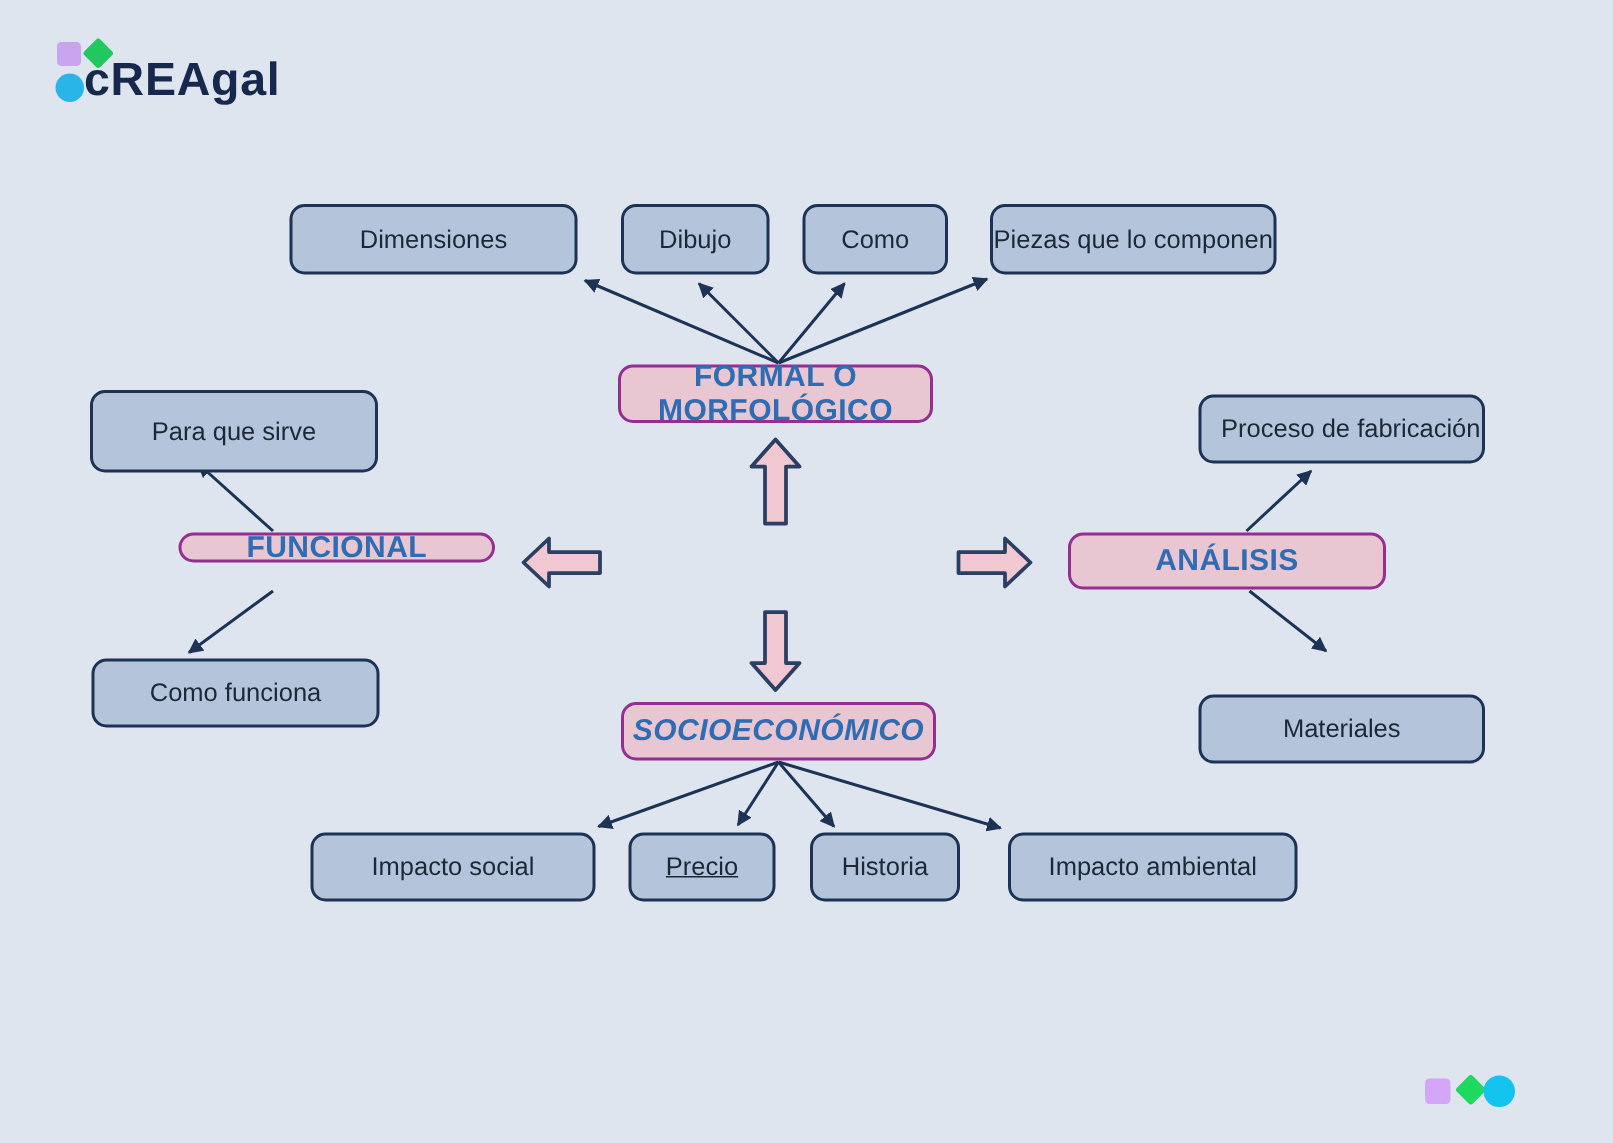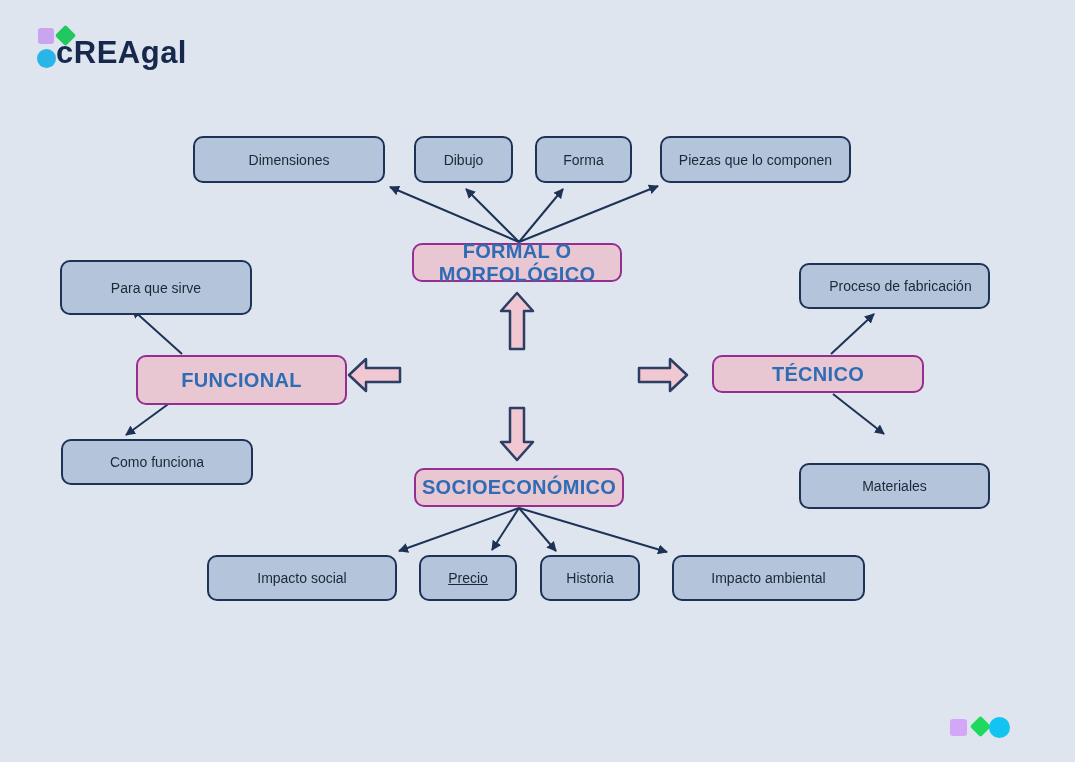--- a/index.html
+++ b/index.html
@@ -24,21 +24,21 @@
     font-size:31px;font-weight:700;color:#16294d;letter-spacing:0.5px;
   }
   
   .node{
     position:absolute;box-sizing:border-box;
     display:flex;align-items:center;justify-content:center;
     text-align:center;
   }
   .leaf{
     background:#b4c4da;border:2px solid #1d3356;border-radius:10px;
-    color:#1c2836;font-size:14px;
+    color:#1c2836;font-size:17px;
   }
   .category{
     background:#e8c7d3;border:2px solid #942e90;border-radius:10px;
     color:#2e6cb4;font-size:20px;font-weight:700;letter-spacing:0.3px;
   }
   .center-node{
     background:#b4c4da;border:2.5px solid #1d3356;border-radius:13px;
     color:#3b70ba;font-size:17.5px;font-weight:700;letter-spacing:0.3px;
   }
   
@@ -52,23 +52,23 @@
   
   .n-proceso{left:799px;top:263px;width:191px;height:46px;padding-left:12px;}
   .n-materiales{left:799px;top:439px;width:191px;height:46px;margin-top:24px;}
   
   .n-impactosocial{left:207px;top:555px;width:190px;height:46px;}
   .n-precio{left:419px;top:555px;width:98px;height:46px;text-decoration:underline;}
   .n-historia{left:540px;top:555px;width:100px;height:46px;}
   .n-impactoambiental{left:672px;top:555px;width:193px;height:46px;}
   
   .n-formal{left:412px;top:243px;width:210px;height:39px;}
-  .n-funcional{left:136px;top:355px;width:211px;height:50px;}
+  .n-funcional{left:119px;top:355px;width:211px;height:20px;}
   .n-tecnico{left:712px;top:355px;width:212px;height:38px;}
-  .n-socio{left:414px;top:468px;width:210px;height:39px;}
+  .n-socio{left:414px;top:468px;width:210px;height:39px;font-style:italic;}
   
   .n-center{left:407px;top:352px;width:222px;height:52px;}
   
   .connector-layer{position:absolute;left:0;top:0;width:1075px;height:762px;pointer-events:none;}
   .thin{stroke:#1d3356;stroke-width:2;fill:none;}
   .block-arrow{fill:#f1c7d1;stroke:#2a3f63;stroke-width:2.5;stroke-linejoin:round;}
   
   .footer-shapes{position:absolute;left:950px;top:716px;width:75px;height:24px;}
   .footer-shapes .shape{position:absolute;}
   .footer-shapes .sq{left:0;top:3px;width:17px;height:17px;border-radius:3px;background:#d4a6f7;}
@@ -117,34 +117,34 @@
   </svg>
 
 
   <div class="node category n-formal">
     <span>FORMAL O MORFOLÓGICO</span>
   </div>
   <div class="node category n-funcional">
     <span>FUNCIONAL</span>
   </div>
   <div class="node category n-tecnico">
-    <span>TÉCNICO</span>
+    <span>ANÁLISIS</span>
   </div>
   <div class="node category n-socio">
     <span>SOCIOECONÓMICO</span>
   </div>
 
   <div class="node leaf n-dimensiones">
     <span>Dimensiones</span>
   </div>
   <div class="node leaf n-dibujo">
     <span>Dibujo</span>
   </div>
   <div class="node leaf n-forma">
-    <span>Forma</span>
+    <span>Como</span>
   </div>
   <div class="node leaf n-piezas">
     <span>Piezas que lo componen</span>
   </div>
 
   <div class="node leaf n-paraquesirve">
     <span>Para que sirve</span>
   </div>
   <div class="node leaf n-comofunciona">
     <span>Como funciona</span>

